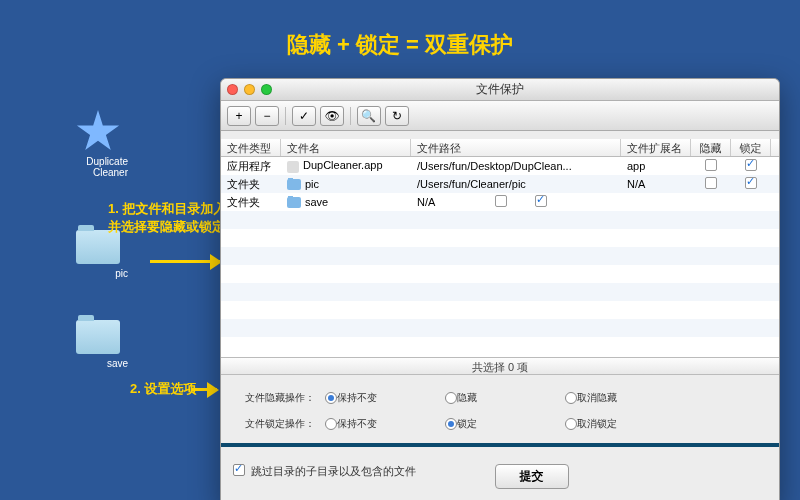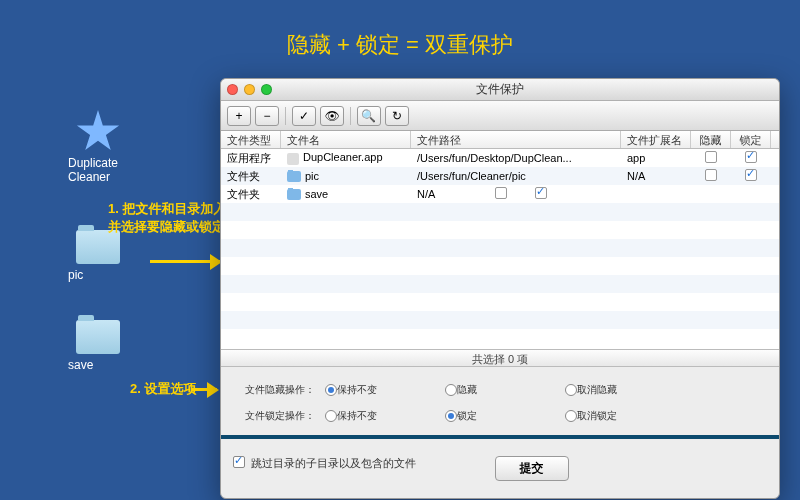--- a/index.html
+++ b/index.html
@@ -1,20 +1,20 @@
 <!DOCTYPE html>
 <html><head>
 <meta charset="utf-8">
 <style>
 * { margin: 0; padding: 0; box-sizing: border-box; font-family: -apple-system, "Helvetica Neue", Arial, sans-serif; }
 body { width: 800px; height: 500px; background: #2b5797; position: relative; overflow: hidden; }
-.heading { position: absolute; top: 30px; left: 0; right: 0; text-align: center; color: #ffd400; font-size: 22px; font-weight: normal; }
-
-
-.dicon { position: absolute; left: 68px; width: 60px; text-align: left; color: #fff; font-size: 12px; }
+.heading { position: absolute; top: 30px; left: 0; right: 0; text-align: center; color: #ffd400; font-size: 22px; font-weight: bold; }
+
+
+.dicon { position: absolute; left: 68px; width: 60px; text-align: right; color: #fff; font-size: 10px; }
 .dicon .folder { width: 44px; height: 34px; margin: 0 auto 4px; background: linear-gradient(#c7e6f5,#9ecce3); border-radius: 3px; position: relative; }
 .dicon .folder::before { content:""; position:absolute; top:-5px; left:2px; width:16px; height:6px; background:#9ecce3; border-radius:2px 2px 0 0; }
 .star { width:44px; height:44px; margin:0 auto 2px; background:#7fb8ff; clip-path: polygon(50% 0,61% 35%,98% 35%,68% 57%,79% 91%,50% 70%,21% 91%,32% 57%,2% 35%,39% 35%); }
 
 
 .note { position:absolute; color:#ffd400; font-size:13px; font-weight:bold; line-height:1.4; }
 .feat { position:absolute; color:#ffd400; font-size:13px; font-weight:bold; line-height:1.5; }
 .arrow { position:absolute; height:3px; background:#ffd400; }
 .arrow::after { content:""; position:absolute; right:-10px; top:-6px; border:8px solid transparent; border-left:12px solid #ffd400; }
 
@@ -25,21 +25,21 @@
 .tl { width:11px; height:11px; border-radius:50%; border:1px solid rgba(0,0,0,0.2); }
 .tl.r{background:#ff5f56}.tl.y{background:#ffbd2e}.tl.g{background:#27c93f}
 .wtitle { position:absolute; left:0; right:0; text-align:center; font-size:12px; color:#333; }
 
 .toolbar { height:30px; background:linear-gradient(#fbfbfb,#dcdcdc); border-bottom:1px solid #aaa; display:flex; align-items:center; padding:0 6px; gap:4px; }
 .tbtn { width:24px; height:20px; background:linear-gradient(#fff,#e4e4e4); border:1px solid #999; border-radius:3px; font-size:12px; line-height:18px; text-align:center; cursor:pointer; }
 .tsep { width:1px; height:18px; background:#bbb; margin:0 2px; }
 .search { margin-left:auto; width:120px; height:18px; border:1px solid #aaa; border-radius:9px; background:#fff; font-size:10px; padding:0 8px 0 20px; color:#999; display:flex; align-items:center; position:relative; }
 .search::before{content:"🔍"; position:absolute; left:5px; font-size:9px; color:#888}
 
-.thead { height:18px; background:linear-gradient(#fff,#eee); border-bottom:1px solid #bbb; display:flex; font-size:11px; color:#333; }
+.thead { height:18px; background:linear-gradient(#fff,#eee); border-bottom:1px solid #bbb; display:flex; font-size:11px; color:#333;margin-top:8px; }
 .thead div { border-right:1px solid #ccc; padding:2px 6px; }
 .c1{width:60px}.c2{width:130px}.c3{width:210px}.c4{width:70px}.c5{width:40px;text-align:center}.c6{width:40px;text-align:center}
 
 .tbody { background:#fff; height:200px; }
 .row { display:flex; height:18px; font-size:11px; align-items:center; }
 .row:nth-child(even){background:#f2f6fb}
 .row div { padding:0 6px; overflow:hidden; white-space:nowrap; }
 .fi { display:inline-block; width:14px; height:11px; background:#7fb8e8; border-radius:2px; margin-right:4px; vertical-align:middle; position:relative; }
 .fi::before{content:"";position:absolute;top:-2px;left:1px;width:5px;height:3px;background:#7fb8e8;border-radius:1px 1px 0 0}
 .ai { display:inline-block; width:12px; height:12px; background:#ddd; border-radius:2px; margin-right:4px; vertical-align:middle; }

